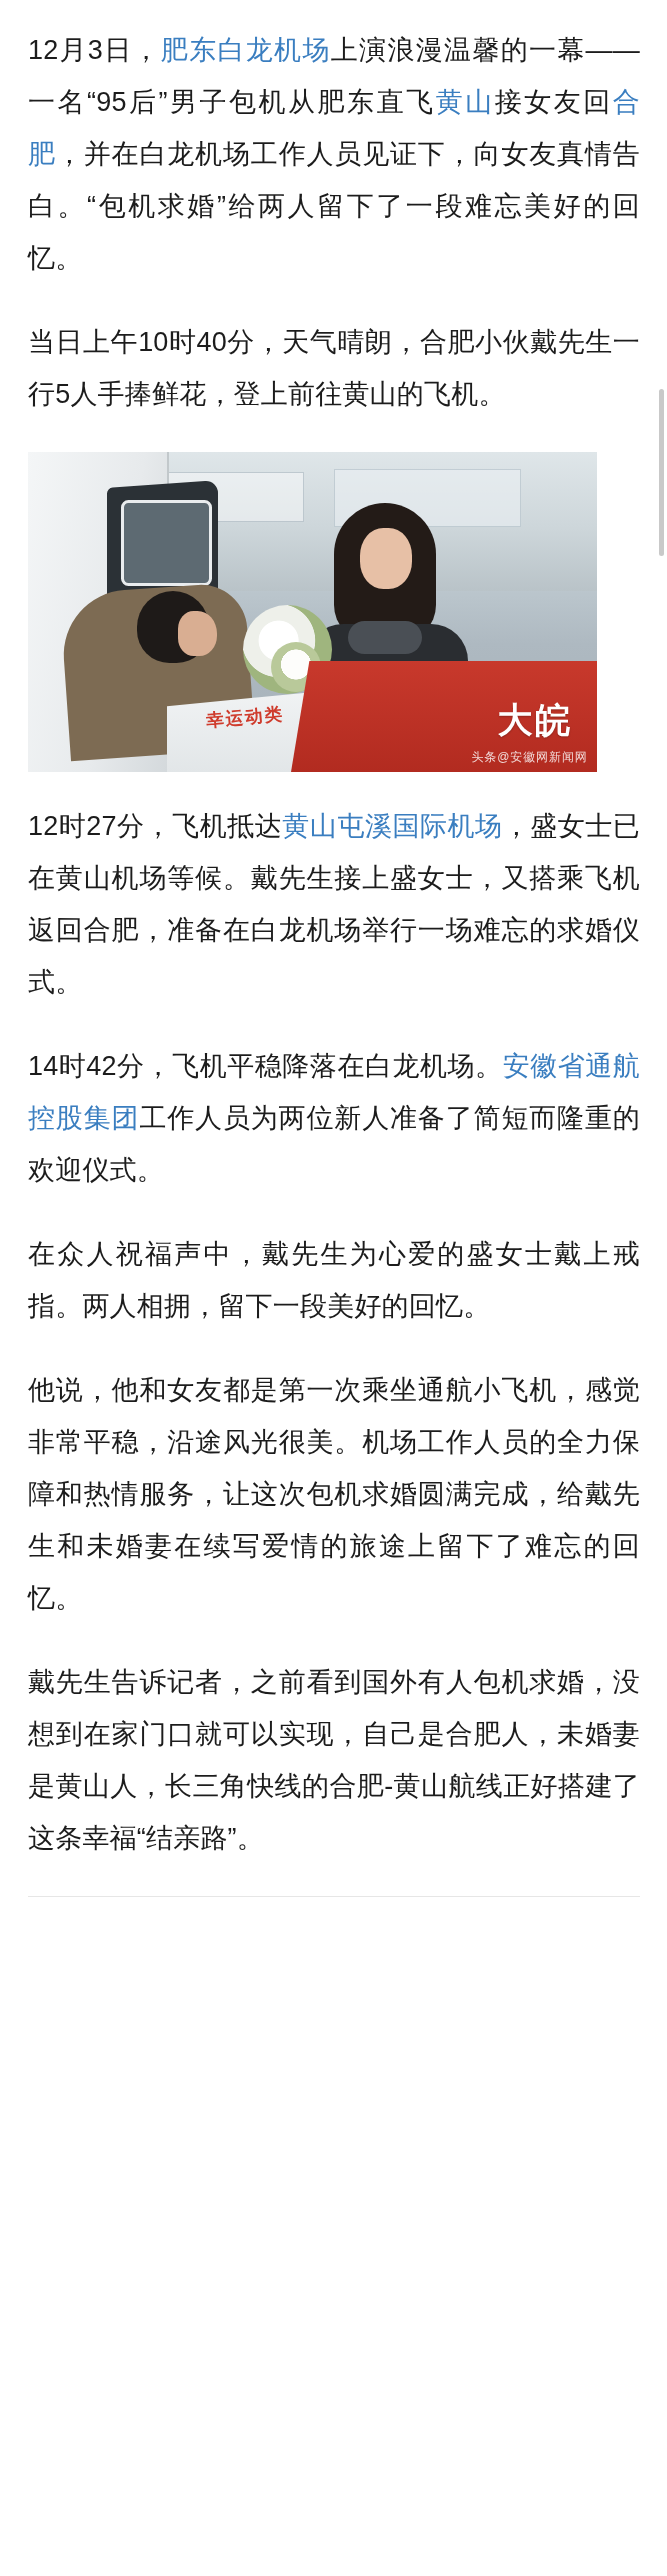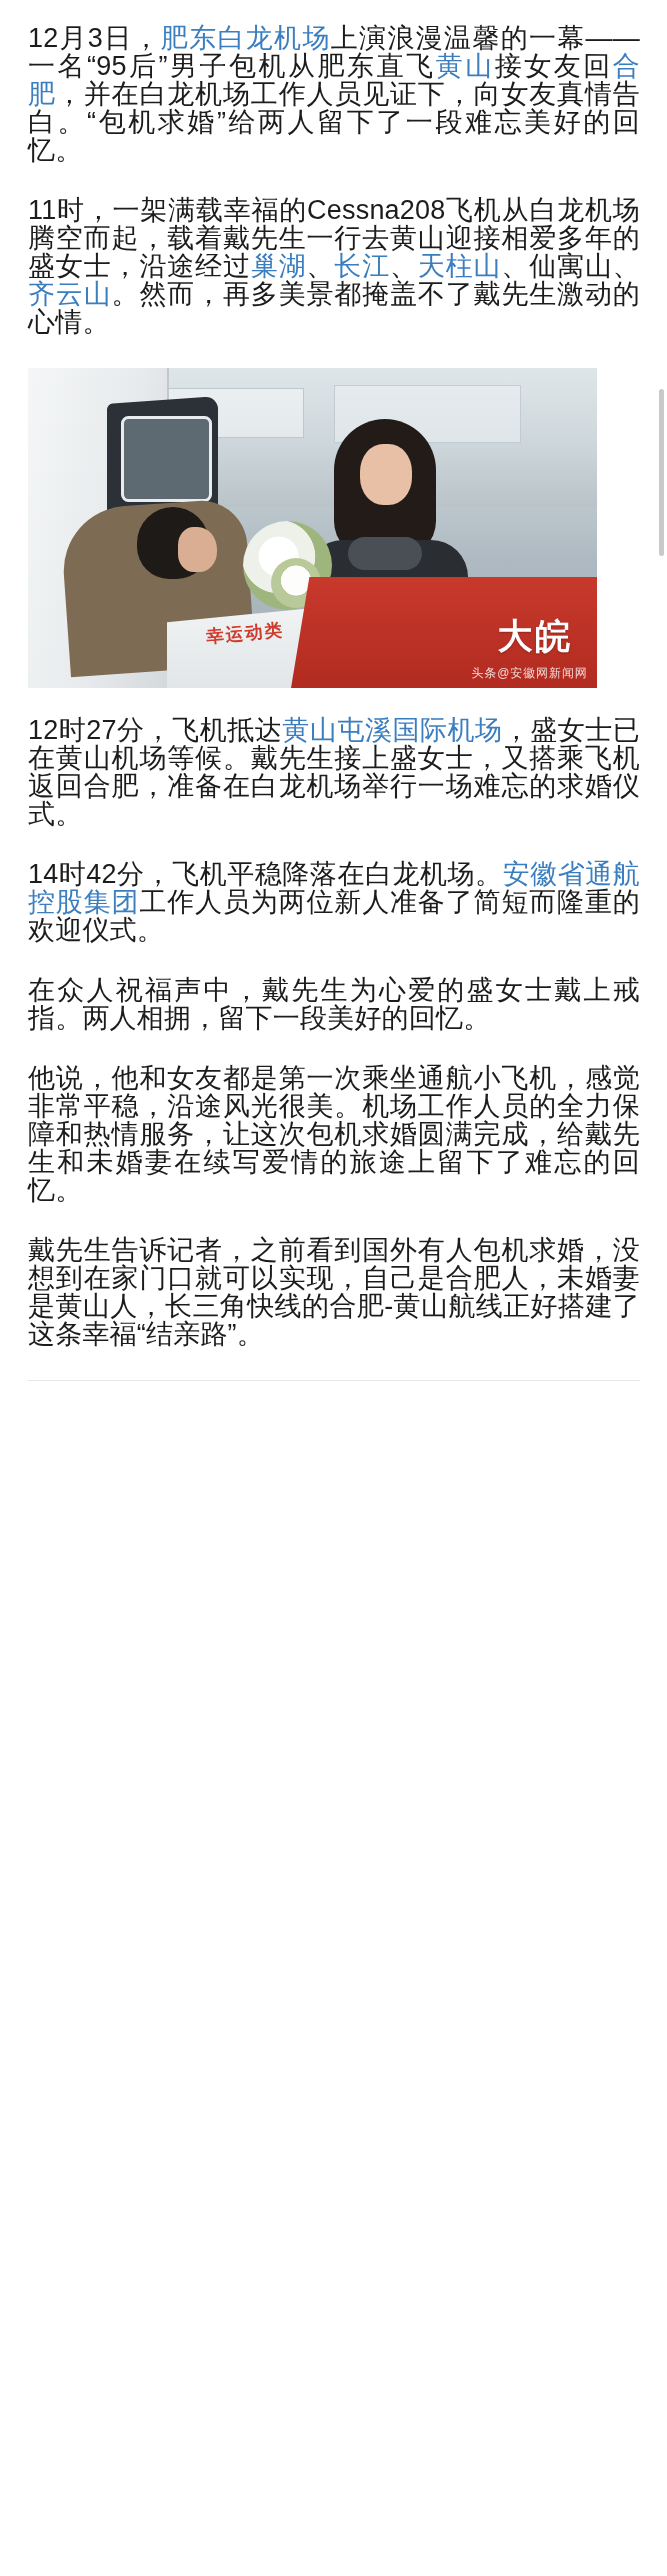--- a/index.html
+++ b/index.html
@@ -14,21 +14,21 @@
     color: #222222;
     position: relative;
   }
   .article {
     padding: 24px 28px 0 28px;
     box-sizing: border-box;
     width: 668px;
   }
   p.para {
     font-size: 27px;
-    line-height: 28px;
+    line-height: 52px;
     margin: 0 0 32px 0;
     text-align: justify;
     text-justify: inter-ideograph;
     letter-spacing: 0.2px;
     color: #1c1c1c;
   }
   .lk {
     color: #3a7ec0;
   }
   .figure {
@@ -210,21 +210,21 @@
     background: #c9c9c9;
     border-radius: 2.8px;
   }
 </style>
 </head>
 <body>
 
 <div class="article">
   <div id="paras-top">
       <p class="para"><span>12月3日，</span><span class="lk">肥东白龙机场</span><span>上演浪漫温馨的一幕——一名“95后”男子包机从肥东直飞</span><span class="lk">黄山</span><span>接女友回</span><span class="lk">合肥</span><span>，并在白龙机场工作人员见证下，向女友真情告白。“包机求婚”给两人留下了一段难忘美好的回忆。</span></p>
-      <p class="para"><span>11时，一架满载幸福的Cessna208飞机从白龙机场腾空而起，载着戴先生一行去黄山迎接相爱多年的盛女士，沿途经过</span><span class="lk">巢湖</span><span>、</span><span class="lk">长江</span><span>、</span><span class="lk">天柱山</span><span>、仙寓山、</span><span class="lk">齐云山</span><span>。然而，再多美景都掩盖不了戴先生激动的心情。</span></p>
+      <p class="para"><span>当日上午10时40分，天气晴朗，合肥小伙戴先生一行5人手捧鲜花，登上前往黄山的飞机。</span></p>
     </div>
 
   <div class="figure">
     <div class="photo">
       <div class="ph-sky"></div>
       <div class="ph-building"></div>
       <div class="ph-fuselage"></div>
       <div class="ph-door"></div>
       <div class="ph-window"></div>
       <div class="ph-man-body"></div>

